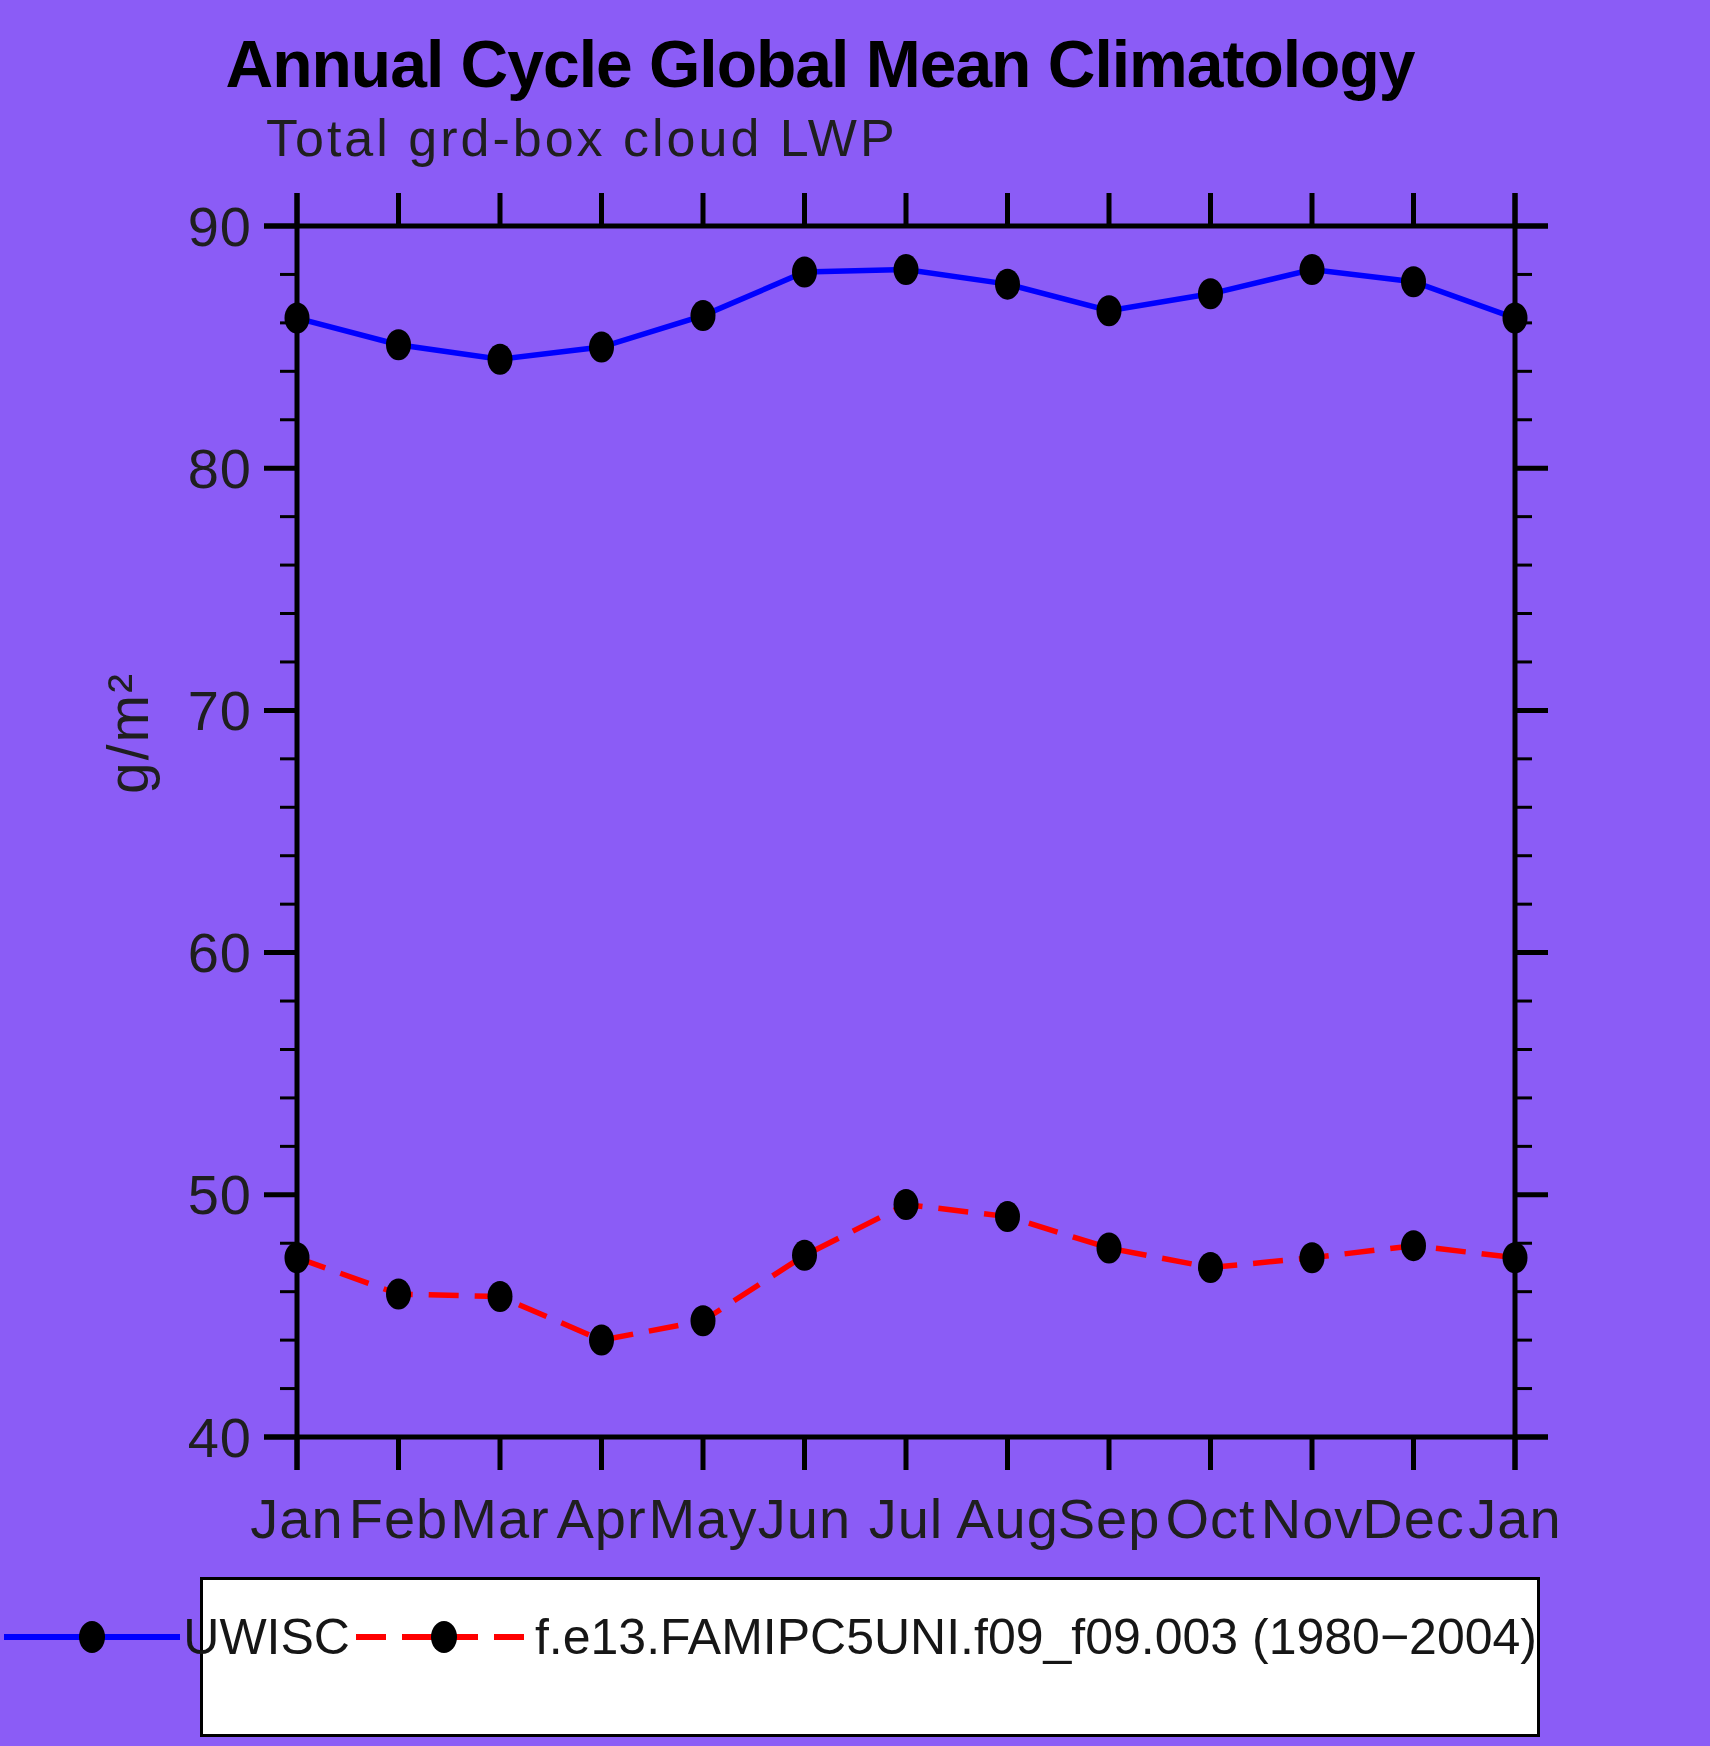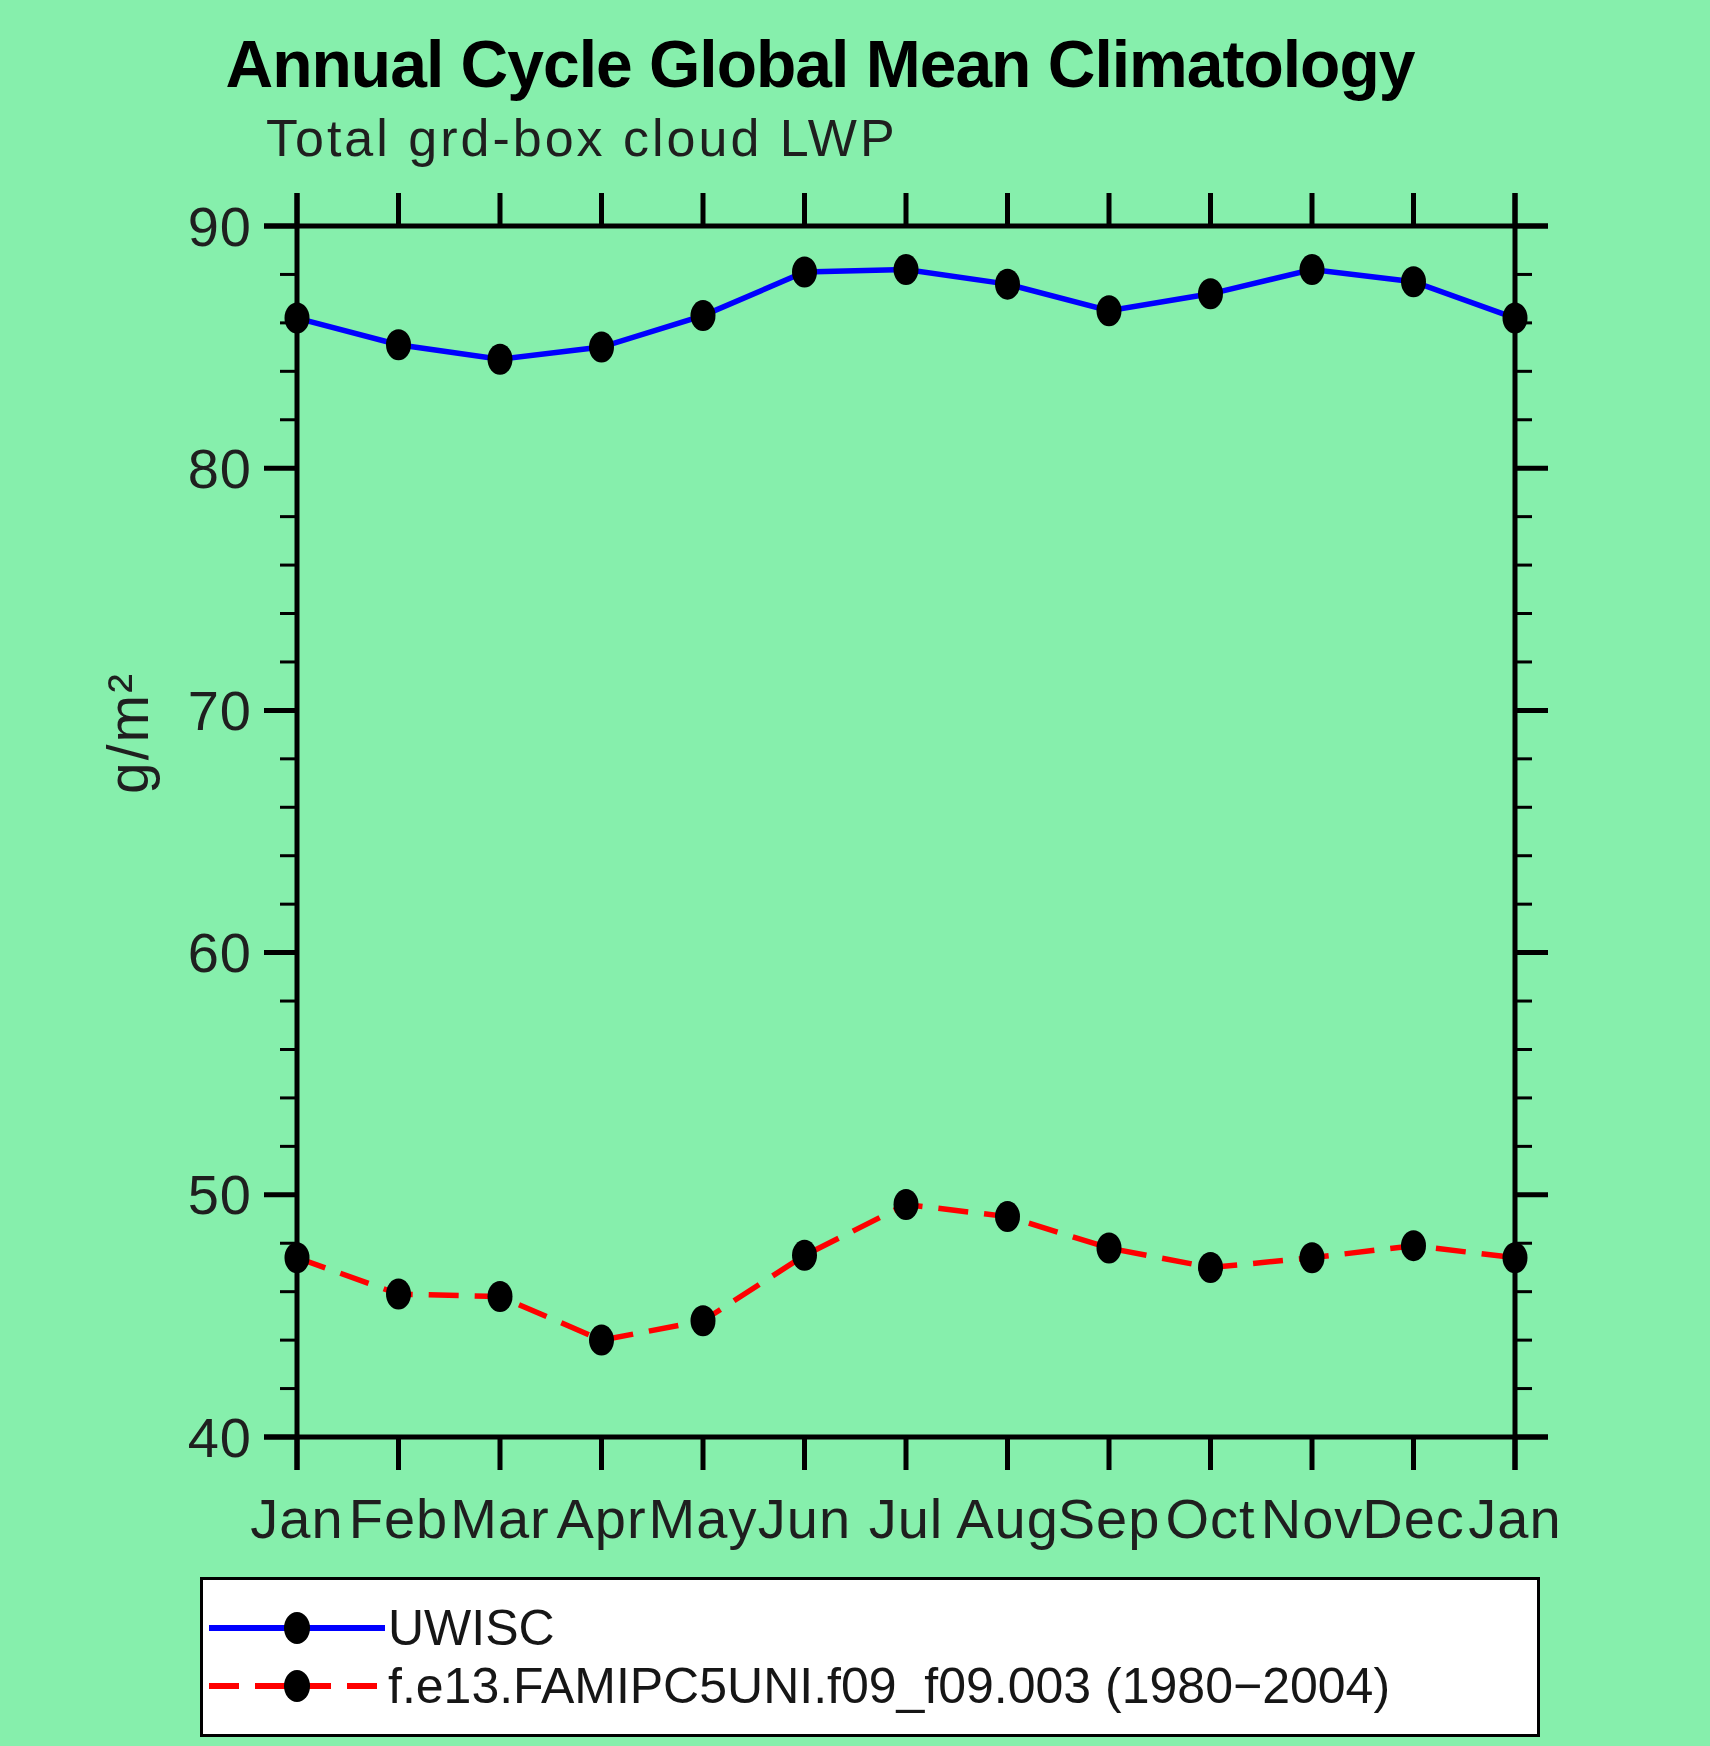--- a/index.html
+++ b/index.html
@@ -1,19 +1,19 @@
 <!DOCTYPE html>
 <html><head>
 <meta charset="utf-8">
 <style>
   html,body{margin:0;padding:0;background:#ffffff;}
   .canvas{
     position:relative;
     width:1710px;height:1746px;
-    background:#86efac;
+    background:#8b5cf6;
     font-family:"Liberation Sans","DejaVu Sans",sans-serif;
     overflow:hidden;
   }
   .chart-title{
     position:absolute;left:0;top:26px;width:1640px;
     text-align:center;
     font-size:66px;font-weight:bold;color:#000;
     letter-spacing:-1px;
     white-space:nowrap;
   }
@@ -33,21 +33,21 @@
   svg.plot{position:absolute;left:0;top:0;}
   svg.plot text{
     font-family:"Liberation Sans","DejaVu Sans",sans-serif;
     font-size:56px;fill:#1f1f1f;letter-spacing:1px;
   }
   .legend{
     position:absolute;left:200px;top:1577px;
     width:1340px;height:160px;
     border:3px solid #000;box-sizing:border-box;
     background:#fff;
-    display:flex;flex-direction:column;justify-content:center;
+    display:flex;justify-content:flex-end;
     padding:21px 0;
   }
   .legend-row{display:flex;align-items:center;height:72px;}
   .legend-sample{position:relative;width:176px;height:34px;margin-left:6px;flex:none;}
   .legend-line{position:absolute;left:0;right:0;top:14px;height:6px;}
   .legend-line.solid{background:#0000ff;}
   .legend-line.dashed{background:repeating-linear-gradient(90deg,#ff0000 0 30px,rgba(0,0,0,0) 30px 46px);}
   .legend-dot{
     position:absolute;left:50%;top:50%;
     width:26px;height:32px;transform:translate(-50%,-50%);

